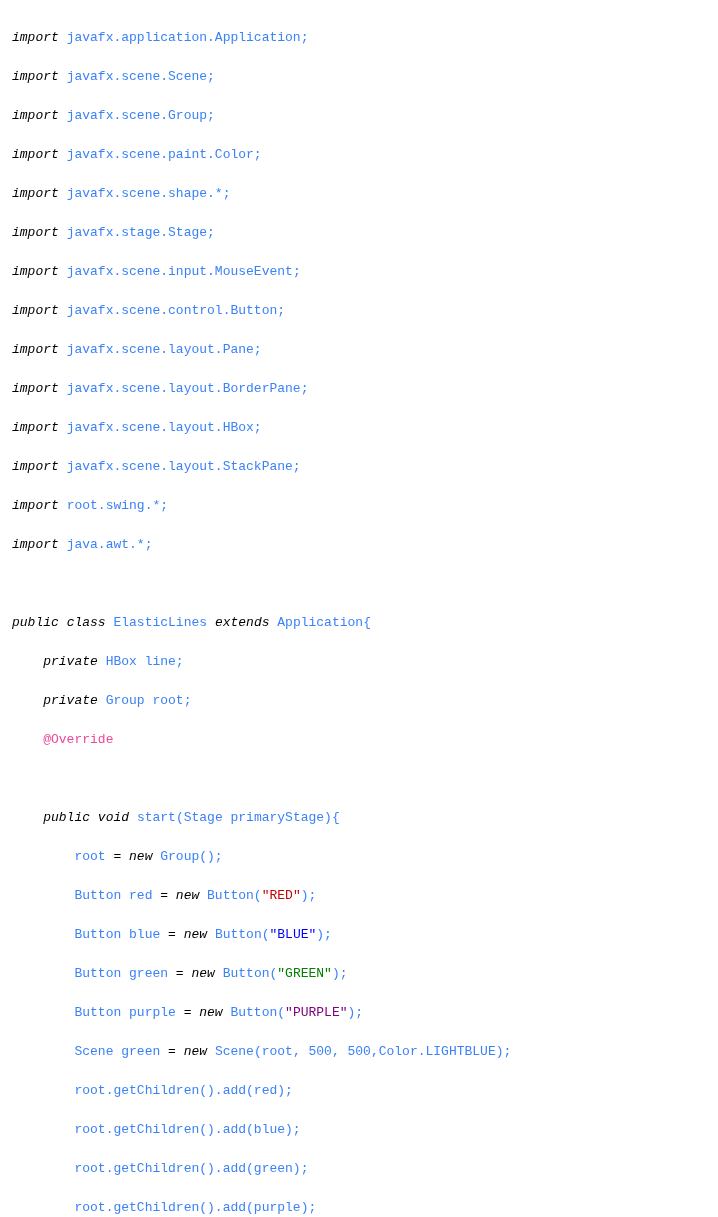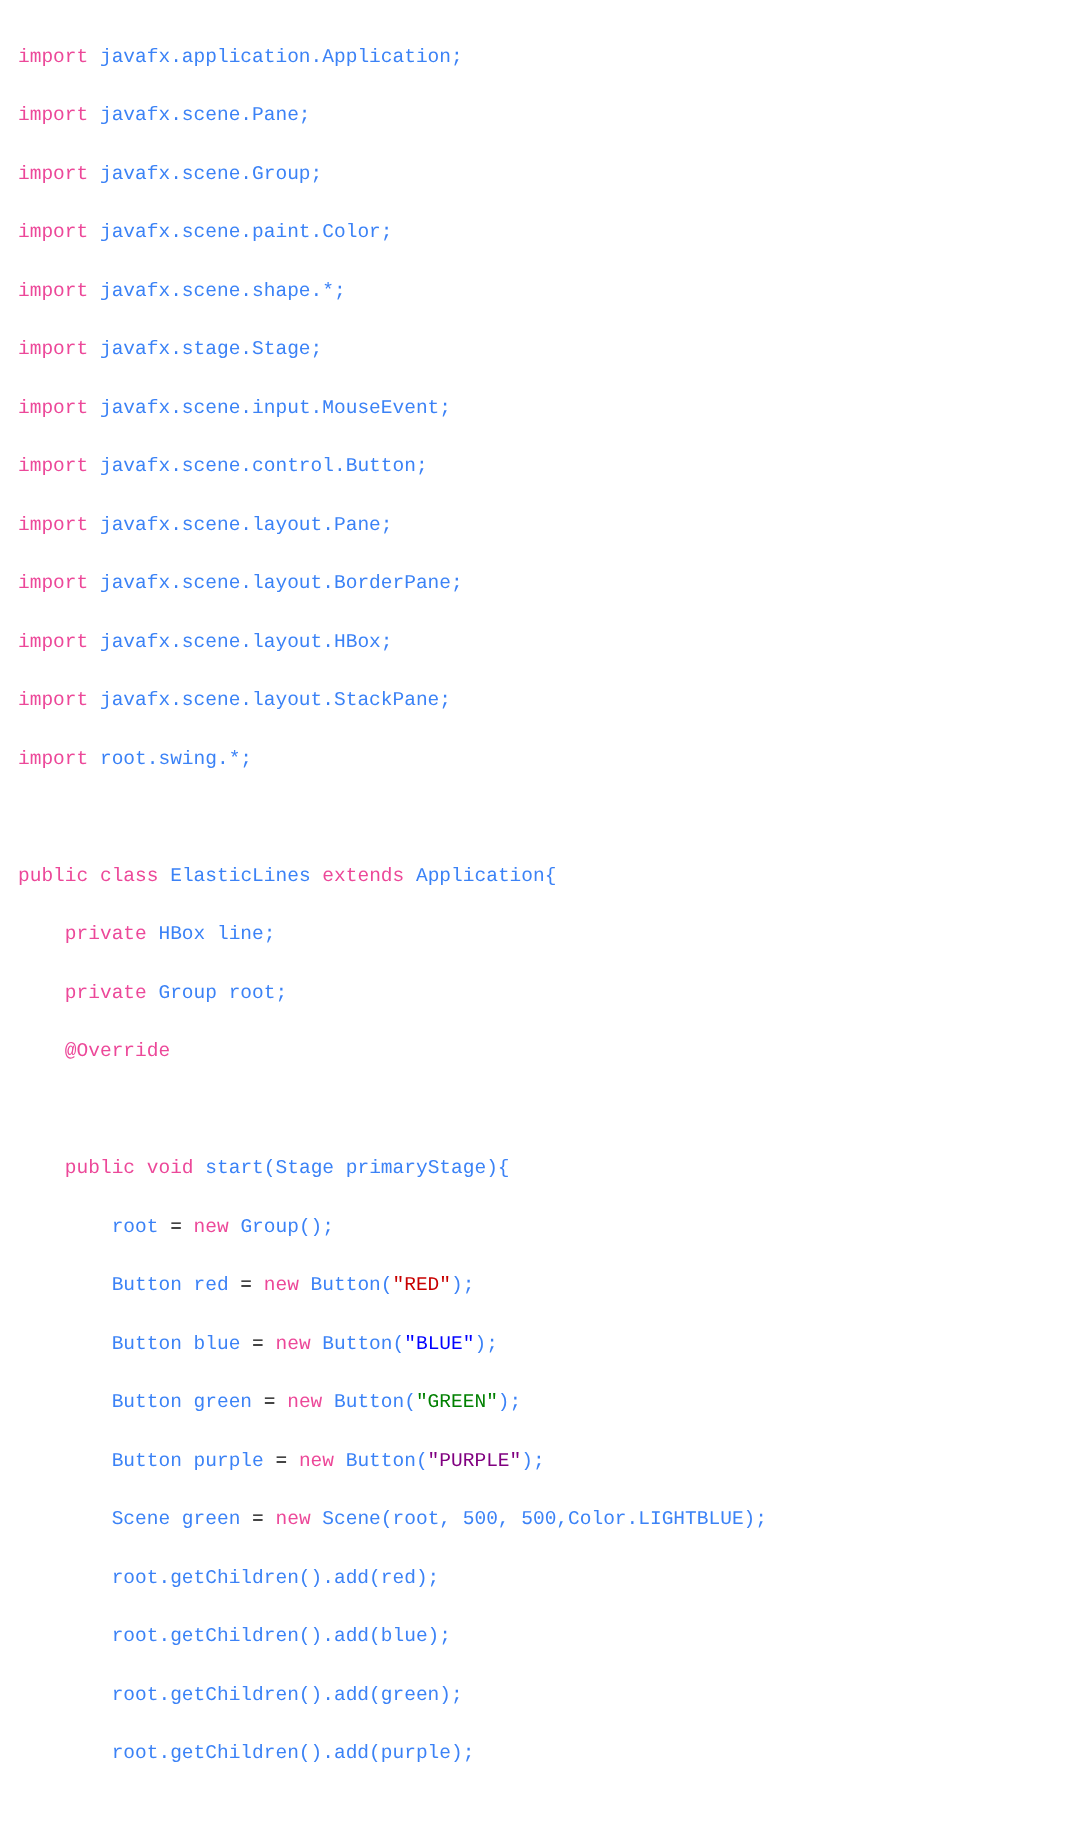--- a/index.html
+++ b/index.html
@@ -24,45 +24,46 @@
       width: 718px;
       overflow-x: auto;
     }
 
     .line {
       display: block;
       min-height: 1.5em;
     }
 
     
-    .kw { color: #ec4899; font-weight: normal; } 
+    .kw { color: #000000; font-weight: normal; font-style: italic; } 
     .annotation { color: #ec4899; }
     .plain { color: #3b82f6; }
     .red-str { color: #c80000; }
     .blue-str { color: #0000ff; }
     .green-str { color: #008000; }
     .purple-str { color: #800080; }
   </style>
 </head>
 <body>
 
 <div class="code-container">
 <span class="line"><span class="kw">import</span> <span class="plain">javafx.application.Application;</span></span>
-<span class="line"><span class="kw">import</span> <span class="plain">javafx.scene.Pane;</span></span>
+<span class="line"><span class="kw">import</span> <span class="plain">javafx.scene.Scene;</span></span>
 <span class="line"><span class="kw">import</span> <span class="plain">javafx.scene.Group;</span></span>
 <span class="line"><span class="kw">import</span> <span class="plain">javafx.scene.paint.Color;</span></span>
 <span class="line"><span class="kw">import</span> <span class="plain">javafx.scene.shape.*;</span></span>
 <span class="line"><span class="kw">import</span> <span class="plain">javafx.stage.Stage;</span></span>
 <span class="line"><span class="kw">import</span> <span class="plain">javafx.scene.<span class="plain">input</span>.MouseEvent;</span></span>
 <span class="line"><span class="kw">import</span> <span class="plain">javafx.scene.control.Button;</span></span>
 <span class="line"><span class="kw">import</span> <span class="plain">javafx.scene.layout.Pane;</span></span>
 <span class="line"><span class="kw">import</span> <span class="plain">javafx.scene.layout.BorderPane;</span></span>
 <span class="line"><span class="kw">import</span> <span class="plain">javafx.scene.layout.HBox;</span></span>
 <span class="line"><span class="kw">import</span> <span class="plain">javafx.scene.layout.StackPane;</span></span>
 <span class="line"><span class="kw">import</span> <span class="plain">root.swing.*;</span></span>
+<span class="line"><span class="kw">import</span> <span class="plain">java.awt.*;</span></span>
 <span class="line"></span>
 <span class="line"><span class="kw">public</span> <span class="kw">class</span> <span class="plain">ElasticLines</span> <span class="kw">extends</span> <span class="plain">Application{</span></span>
 <span class="line">    <span class="kw">private</span> <span class="plain">HBox line;</span></span>
 <span class="line">    <span class="kw">private</span> <span class="plain">Group root;</span></span>
 <span class="line">    <span class="annotation">@Override</span></span>
 <span class="line"></span>
 <span class="line">    <span class="kw">public</span> <span class="kw">void</span> <span class="plain">start(Stage primaryStage){</span></span>
 <span class="line">        <span class="plain">root</span> = <span class="kw">new</span> <span class="plain">Group();</span></span>
 <span class="line">        <span class="plain">Button red</span> = <span class="kw">new</span> <span class="plain">Button(</span><span class="red-str">"RED"</span><span class="plain">);</span></span>
 <span class="line">        <span class="plain">Button blue</span> = <span class="kw">new</span> <span class="plain">Button(</span><span class="blue-str">"BLUE"</span><span class="plain">);</span></span>

